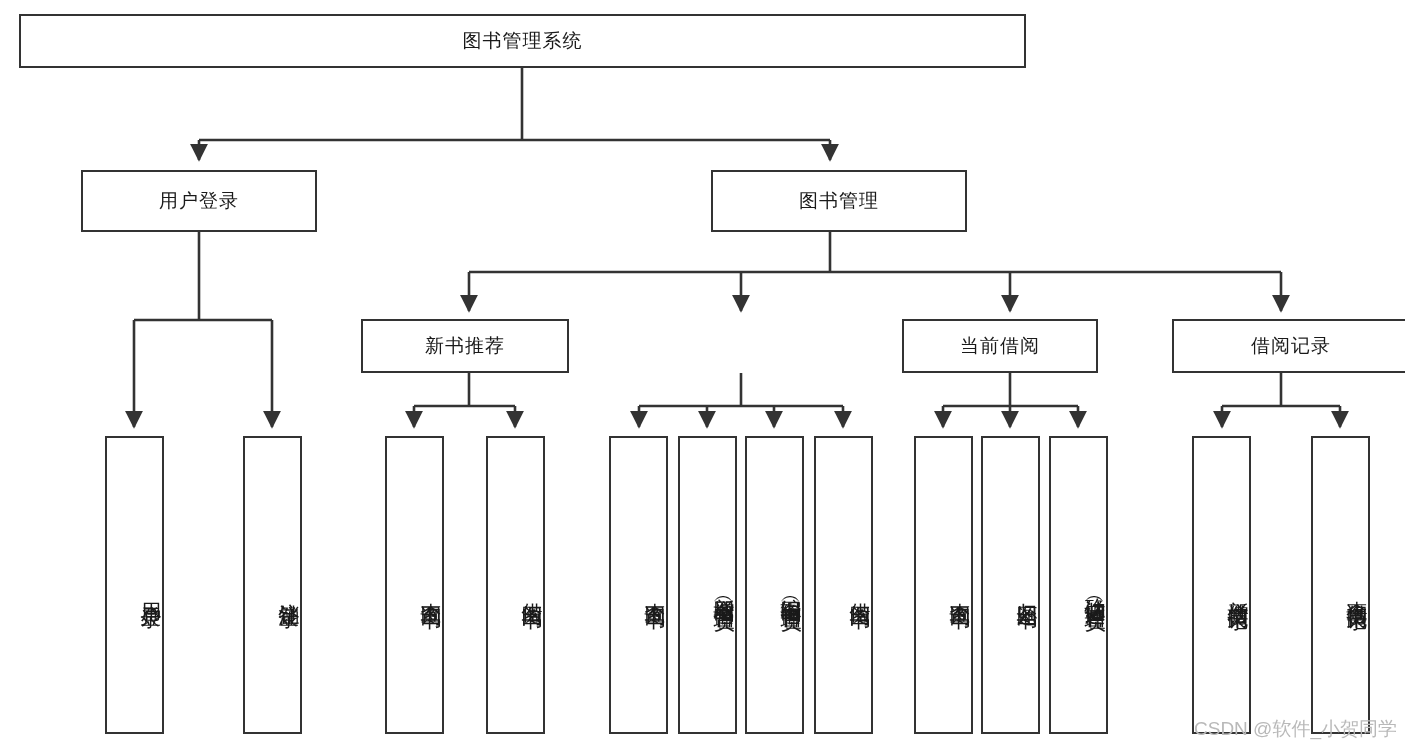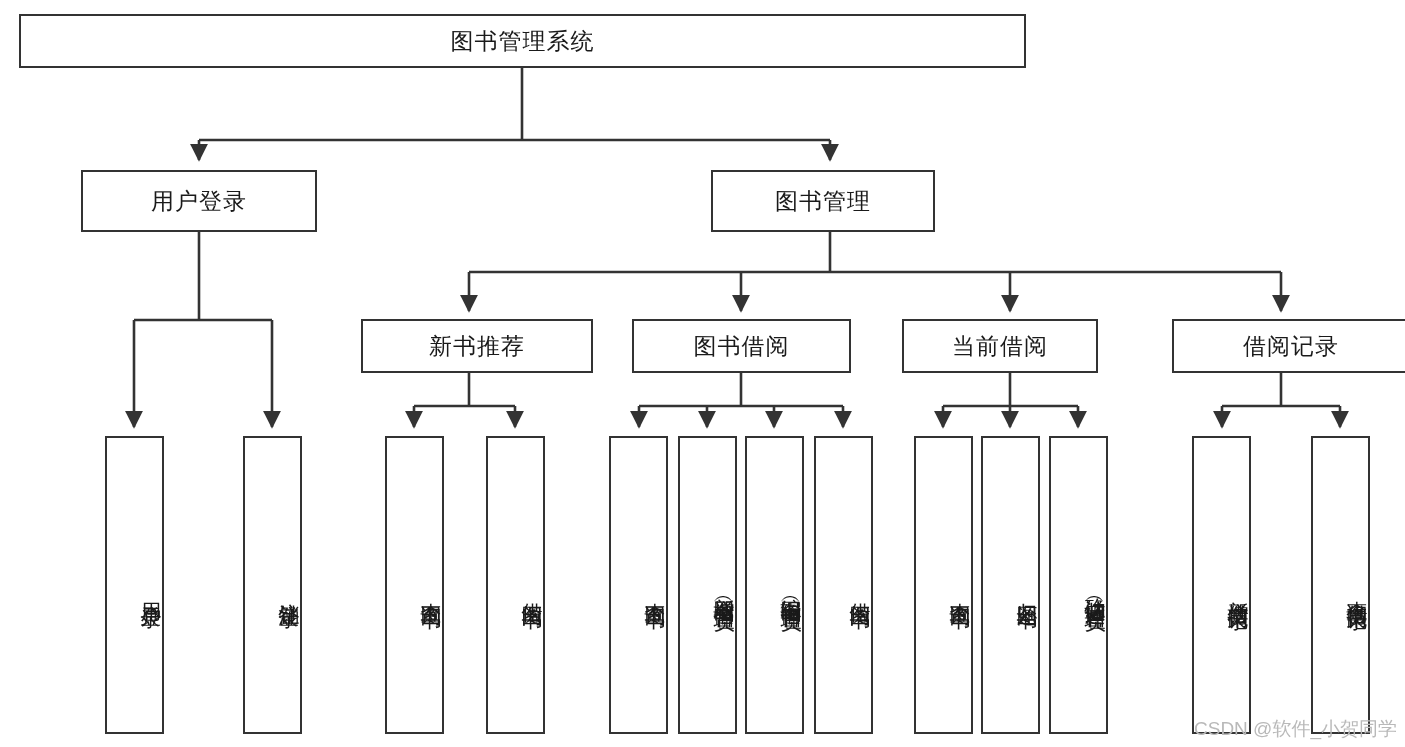--- a/index.html
+++ b/index.html
@@ -28,21 +28,21 @@
     position: absolute;
     box-sizing: border-box;
     border: 2px solid #333333;
     background: #ffffff;
     display: flex;
     align-items: center;
     justify-content: center;
     color: #1a1a1a;
   }
   .node.horiz {
-    font-size: 23px;
+    font-size: 19px;
     letter-spacing: 1px;
   }
   .node.vert {
     writing-mode: vertical-rl;
     text-orientation: upright;
     font-size: 21px;
     letter-spacing: 2px;
     align-items: flex-start;
     justify-content: center;
     padding-top: 10px;
@@ -116,29 +116,26 @@
     </g>
   </svg>
 
   <div class="node horiz" style="left:19px; top:14px; width:1007px; height:54px;">
     <span class="lbl">图书管理系统</span>
   </div>
 
   <div class="node horiz" style="left:81px; top:170px; width:236px; height:62px;">
     <span class="lbl">用户登录</span>
   </div>
-  <div class="node horiz" style="left:711px; top:170px; width:224px; height:62px;">
+  <div class="node horiz" style="left:711px; top:170px; width:256px; height:62px;">
     <span class="lbl">图书管理</span>
   </div>
 
-  <div class="node horiz" style="left:361px; top:319px; width:232px; height:54px;">
+  <div class="node horiz" style="left:361px; top:319px; width:208px; height:54px;">
     <span class="lbl">新书推荐</span>
-  </div>
-  <div class="node horiz" style="left:632px; top:319px; width:219px; height:54px;">
-    <span class="lbl">图书借阅</span>
   </div>
   <div class="node horiz" style="left:902px; top:319px; width:196px; height:54px;">
     <span class="lbl">当前借阅</span>
   </div>
   <div class="node horiz" style="left:1172px; top:319px; width:238px; height:54px;">
     <span class="lbl">借阅记录</span>
   </div>
 
   <div class="node vert" style="left:105px; top:436px; width:59px; height:298px;">
     <span class="lbl">用户登录</span>

